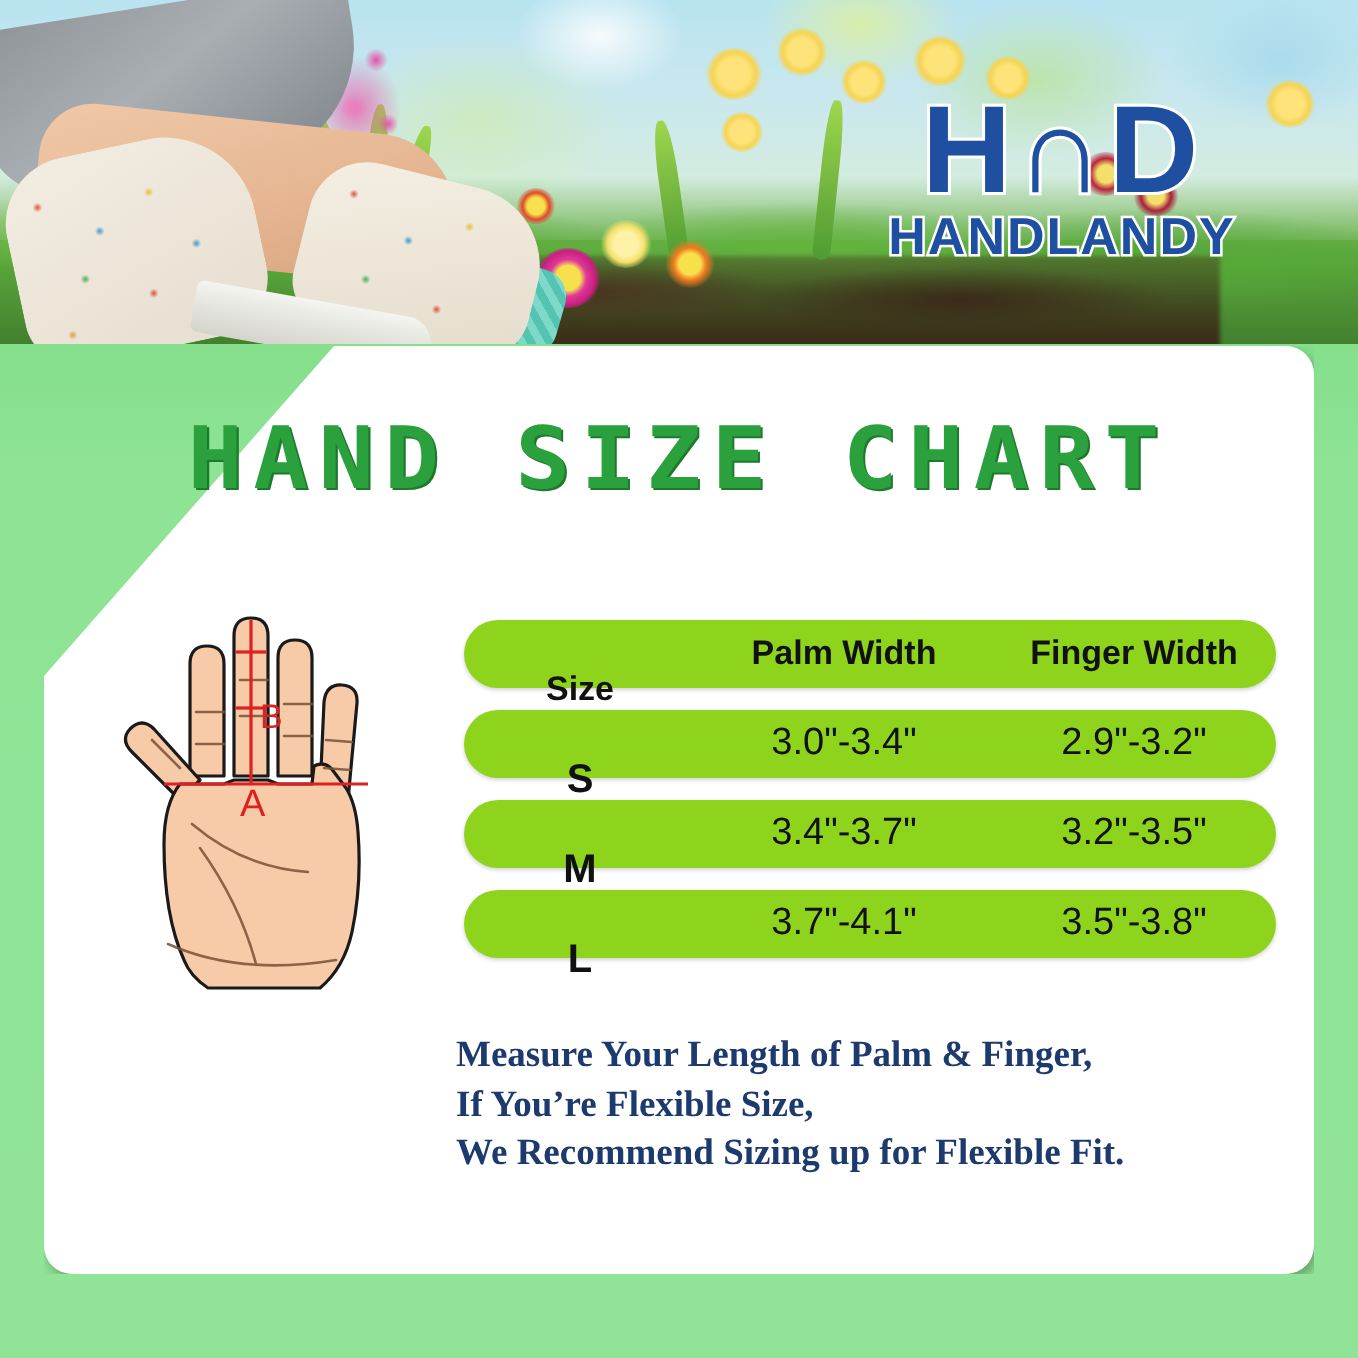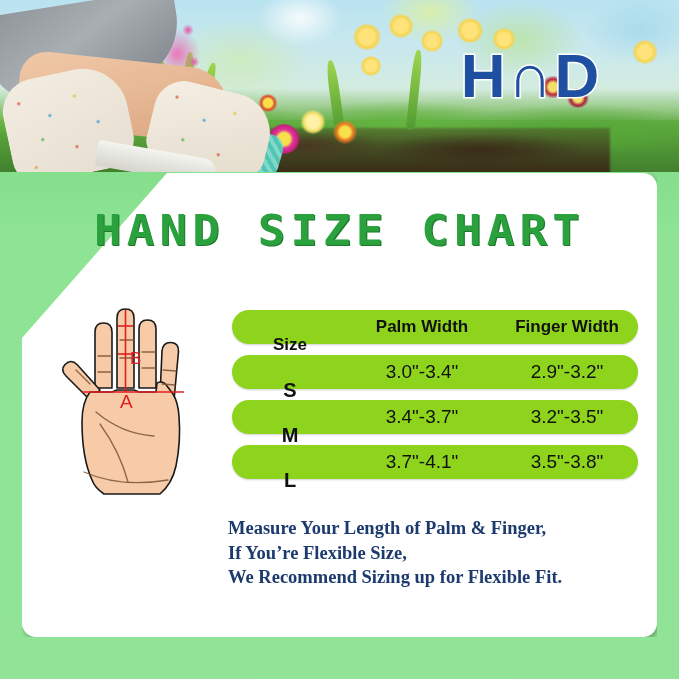--- a/index.html
+++ b/index.html
@@ -267,20 +267,21 @@
     <div class="ph-arm"></div>
     <div class="ph-cuff"></div>
     <div class="ph-glove-a"></div>
     <div class="ph-glove-b"></div>
     <div class="ph-trowel"></div>
 
     <div class="logo">
       <div class="logo-mark">
         <span>H</span><span>∩</span><span>D</span>
       </div>
+      <div class="logo-word">HANDLANDY</div>
     </div>
   </div>
 
   <div class="card"></div>
 
   <div class="title">HAND SIZE CHART</div>
 
   <div class="hand-wrap">
     <svg viewBox="0 0 180 212" xmlns="http://www.w3.org/2000/svg">
       <g fill="#f7cba8" stroke="#1a1a1a" stroke-width="1.6" stroke-linejoin="round" stroke-linecap="round">

